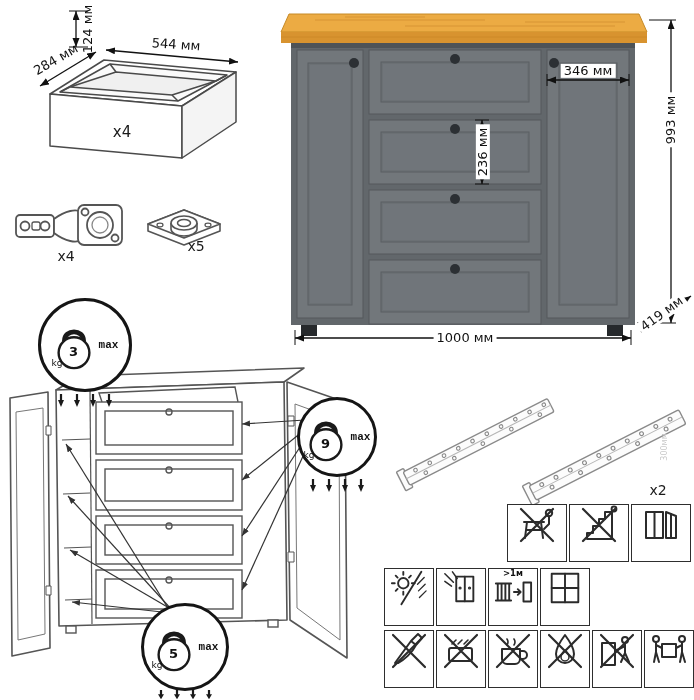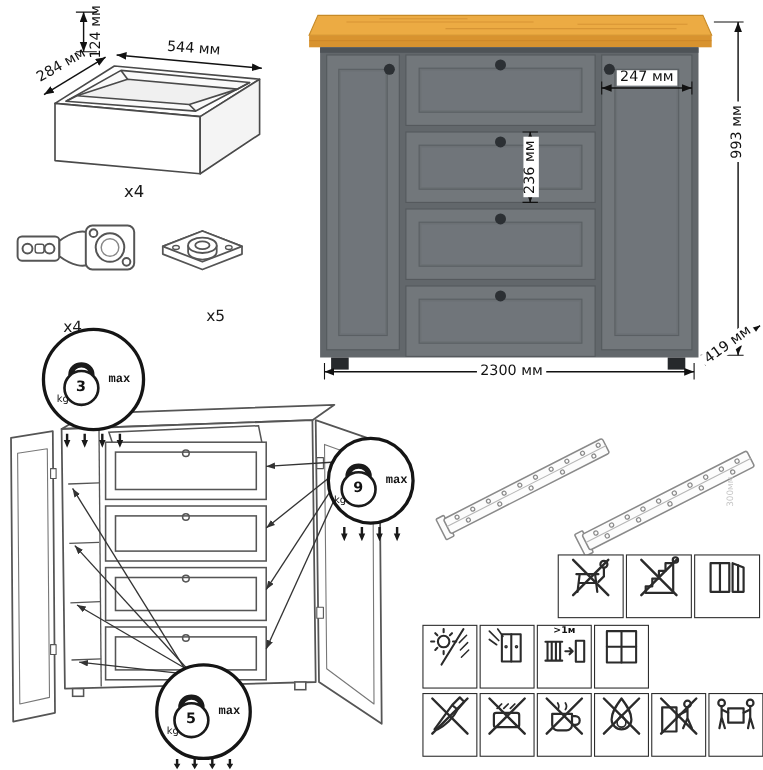--- a/index.html
+++ b/index.html
@@ -1,21 +1,21 @@
 <!DOCTYPE html>
 <html><head>
 <meta charset="utf-8">
 <style>
   html,body{margin:0;padding:0;background:#fff;}
   .sheet{position:relative;width:694px;height:700px;background:#fff;overflow:hidden;
          font-family:"DejaVu Sans",sans-serif;color:#111;}
   .abs{position:absolute;}
   .dim{position:absolute;font-size:13px;color:#111;background:#fff;padding:0 3px;
        white-space:nowrap;transform:translate(-50%,-50%);line-height:1.1;}
-  .cnt{position:absolute;font-size:14px;color:#1a1a1a;transform:translate(-50%,-50%);white-space:nowrap;margin-top:42px;}
+  .cnt{position:absolute;font-size:14px;color:#1a1a1a;transform:translate(-50%,-50%);white-space:nowrap;}
   .cnt.big{font-size:15px;}
   .note{position:absolute;font-size:8px;color:#c8c8c8;transform:translate(-50%,-50%) rotate(-90deg);white-space:nowrap;}
   .badge{position:absolute;border:3px solid #151515;border-radius:50%;background:#fff;
          box-sizing:border-box;display:flex;align-items:center;justify-content:center;gap:3px;}
   .kb{position:relative;width:44px;height:50px;flex:0 0 auto;}
   .kb svg{position:absolute;left:0;top:0;}
   .kb-val{position:absolute;left:0;right:0;top:24px;text-align:center;font-weight:bold;font-size:13px;}
   .kb-unit{position:absolute;left:0;right:0;top:38px;text-align:left;font-size:9px;}
   .kb-max{font-size:11px;font-weight:bold;font-family:Liberation Mono, monospace;}
   .row{position:absolute;display:flex;gap:2px;}
@@ -160,24 +160,24 @@
       <line x1="207" y1="112" x2="207" y2="176" marker-start="url(#mAs)" marker-end="url(#mA)"></line>
       <line x1="374" y1="12" x2="401" y2="12" stroke-width="1"></line>
       <line x1="362" y1="315" x2="401" y2="315" stroke-width="1"></line>
       <line x1="396" y1="12" x2="396" y2="315" marker-start="url(#mAs)" marker-end="url(#mA)"></line>
       <line x1="20" y1="322" x2="20" y2="337" stroke-width="1"></line>
       <line x1="356" y1="322" x2="356" y2="337" stroke-width="1"></line>
       <line x1="20" y1="330" x2="356" y2="330" marker-start="url(#mAs)" marker-end="url(#mA)"></line>
       <line x1="366" y1="324" x2="416" y2="288" marker-start="url(#mAs)" marker-end="url(#mA)"></line>
     </g>
   </svg>
-  <span class="dim" style="left:588px;top:71px;">247 мм</span>
+  <span class="dim" style="left:588px;top:71px;">346 мм</span>
   <span class="dim" style="left:483px;top:152px;transform:translate(-50%,-50%) rotate(-90deg);">236 мм</span>
   <span class="dim" style="left:671px;top:120px;transform:translate(-50%,-50%) rotate(-90deg);">993 мм</span>
-  <span class="dim" style="left:465px;top:338px;">2300 мм</span>
+  <span class="dim" style="left:465px;top:338px;">1000 мм</span>
   <span class="dim" style="left:662px;top:314px;transform:translate(-50%,-50%) rotate(-36deg);">419 мм</span>
 
   <svg class="abs" style="left:2px;top:356px" width="358" height="344" viewBox="0 0 358 344">
     <g fill="#fff" stroke="#555" stroke-width="1.6" stroke-linejoin="round">
       <polygon points="78,20 302,12 282,26 54,34"></polygon>
       <polygon points="54,34 282,26 285,264 57,270"></polygon>
       <polygon points="8,42 46,36 48,292 10,300"></polygon>
       <polygon points="14,56 41,52 43,278 16,284" fill="none" stroke="#777" stroke-width="1"></polygon>
       <rect x="44" y="70" width="5" height="9" stroke-width="1"></rect>
       <rect x="44" y="230" width="5" height="9" stroke-width="1"></rect>

